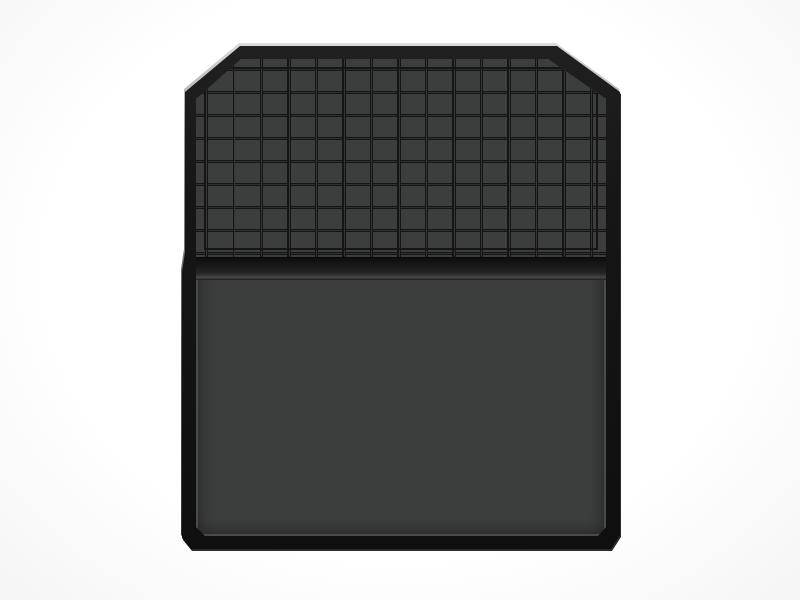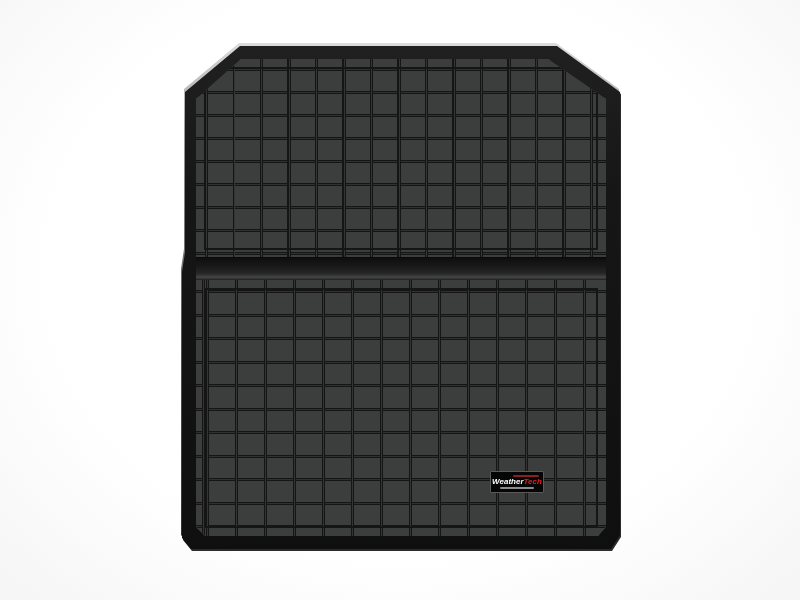--- a/index.html
+++ b/index.html
@@ -90,25 +90,16 @@
 
   <div class="mat-shape mat">
     <div class="field">
 
       <div class="grid-section grid-top">
         <div class="perimeter-groove"></div>
       </div>
 
       <div class="fold-ridge"></div>
 
-      <div class="grid-section grid-bottom">
-        <div class="perimeter-groove"></div>
-
-        <div class="logo-badge">
-          <span class="micro-line top"></span>
-          <span class="brand"><span class="w">Weather</span><span class="t">Tech</span></span>
-          <span class="micro-line bottom"></span>
-        </div>
-      </div>
 
     </div>
   </div>
 </div>
 
 </body></html>

